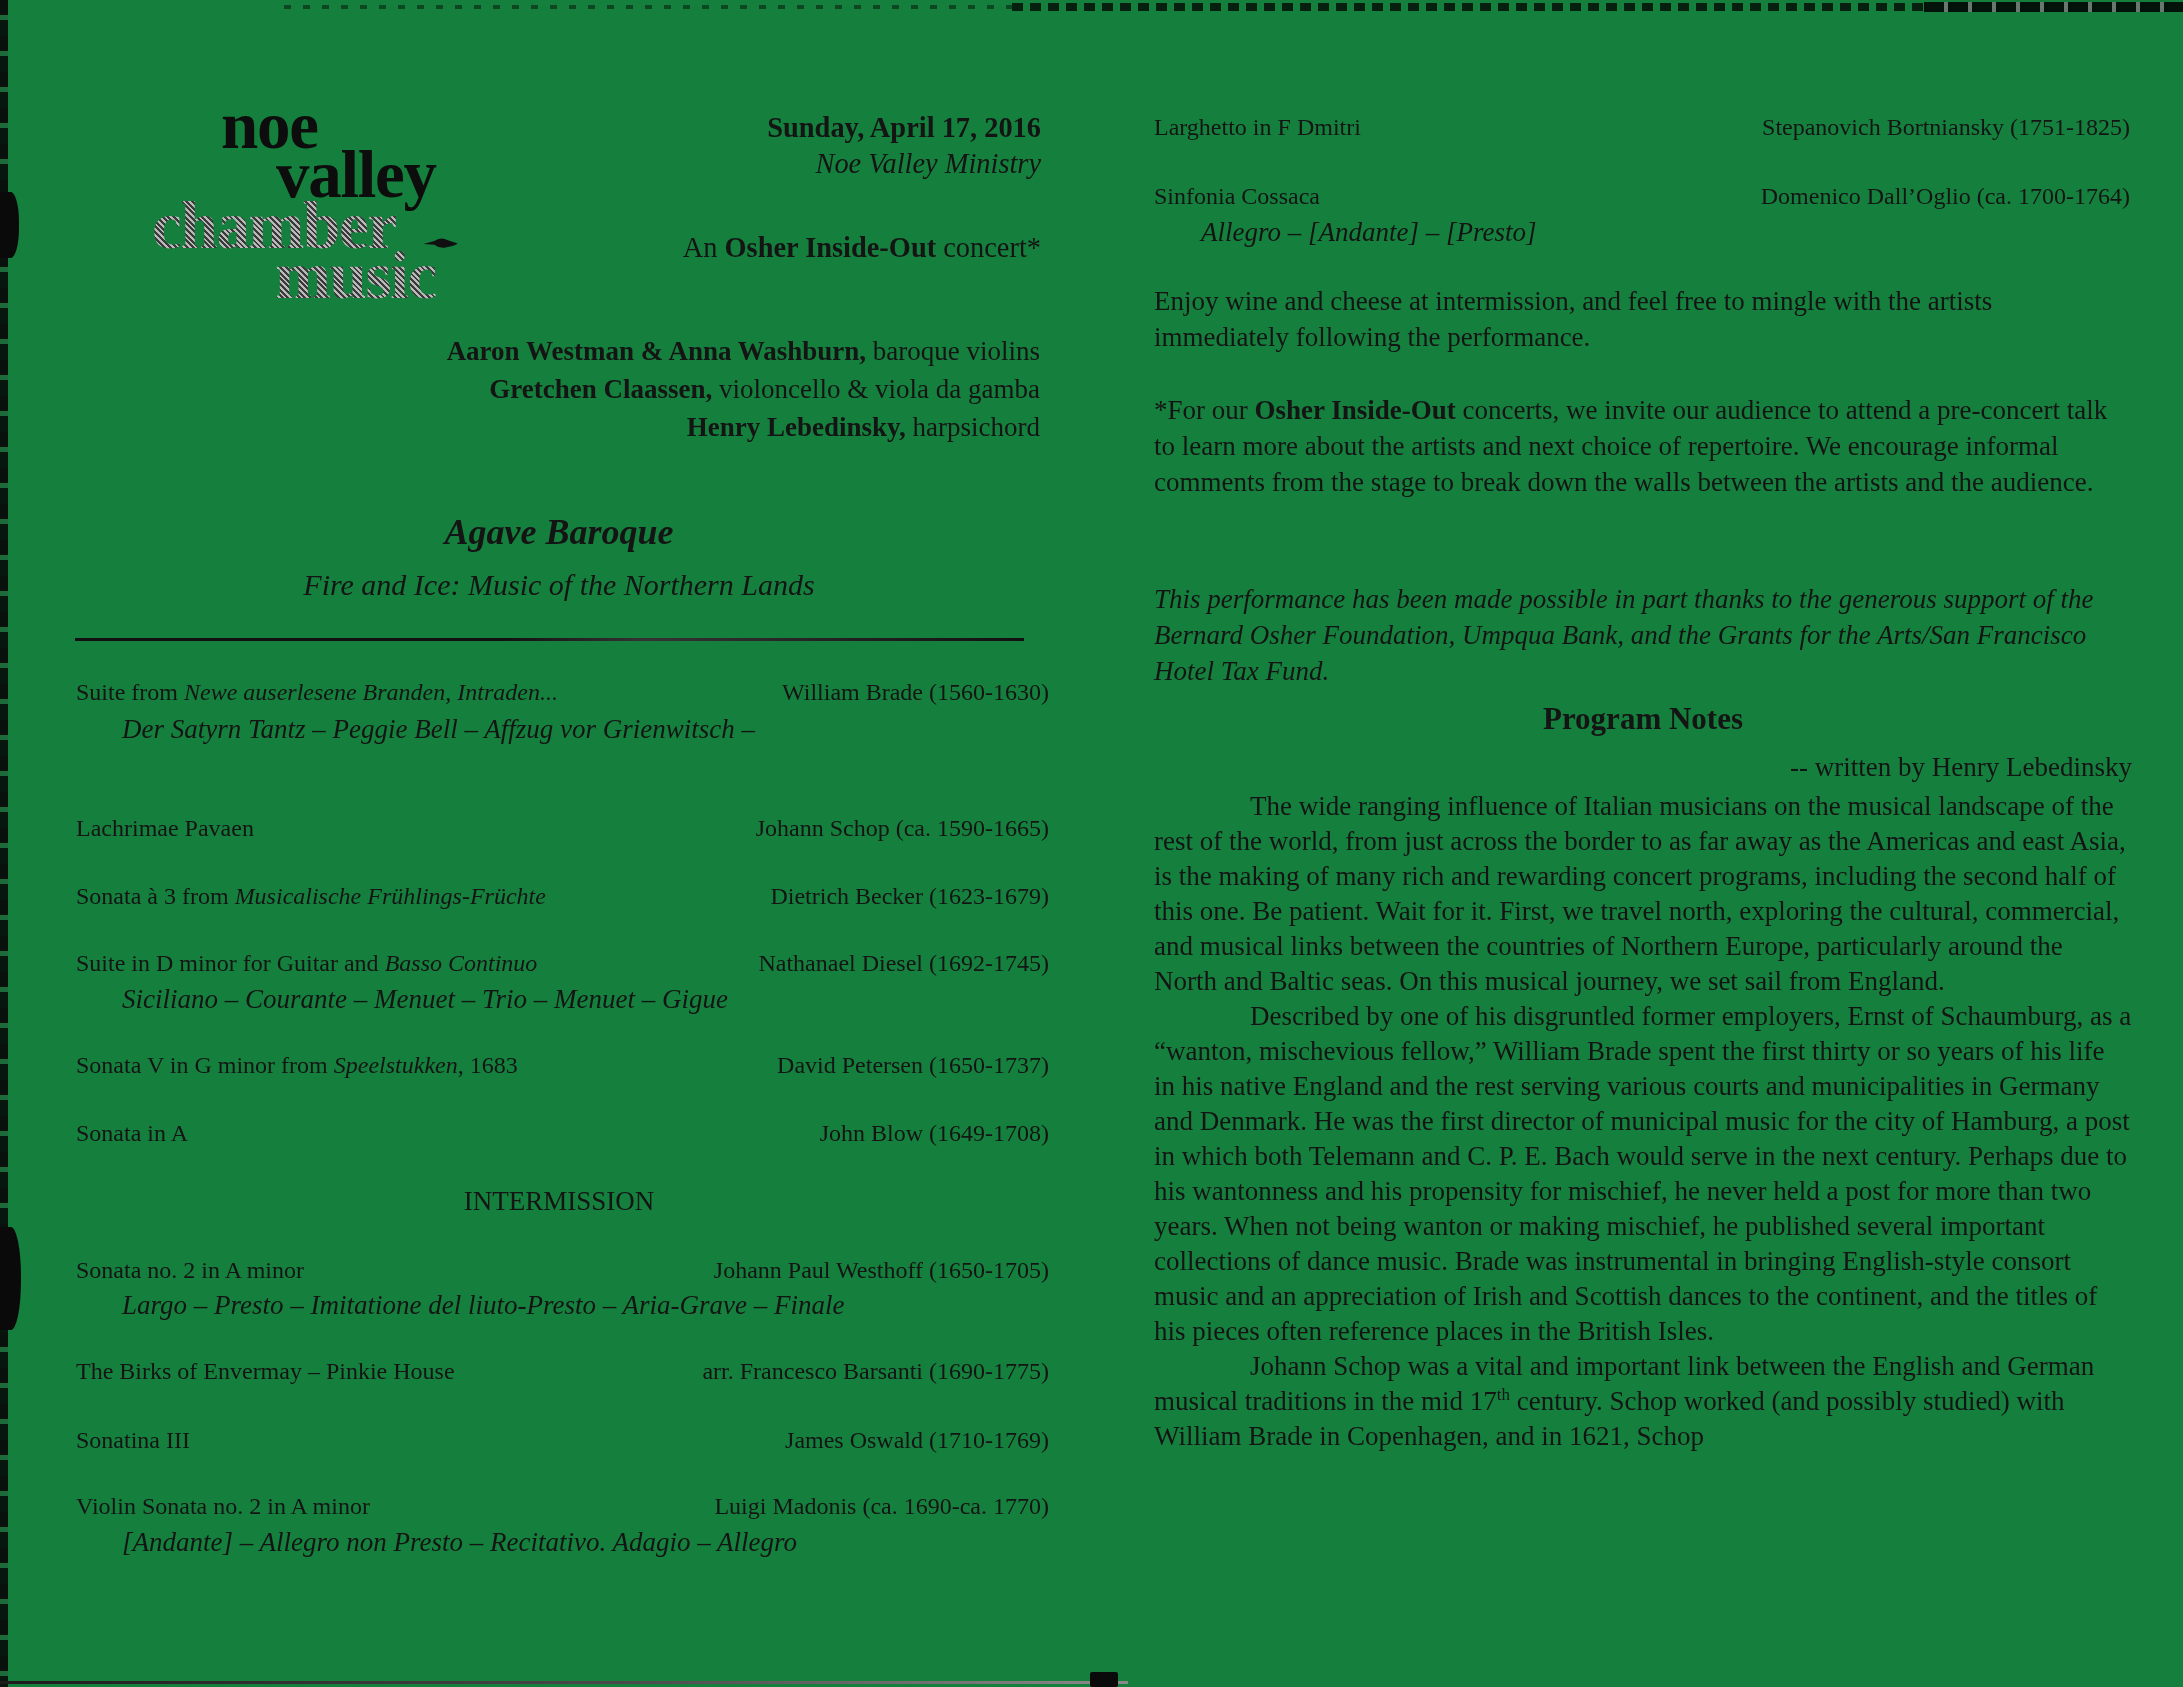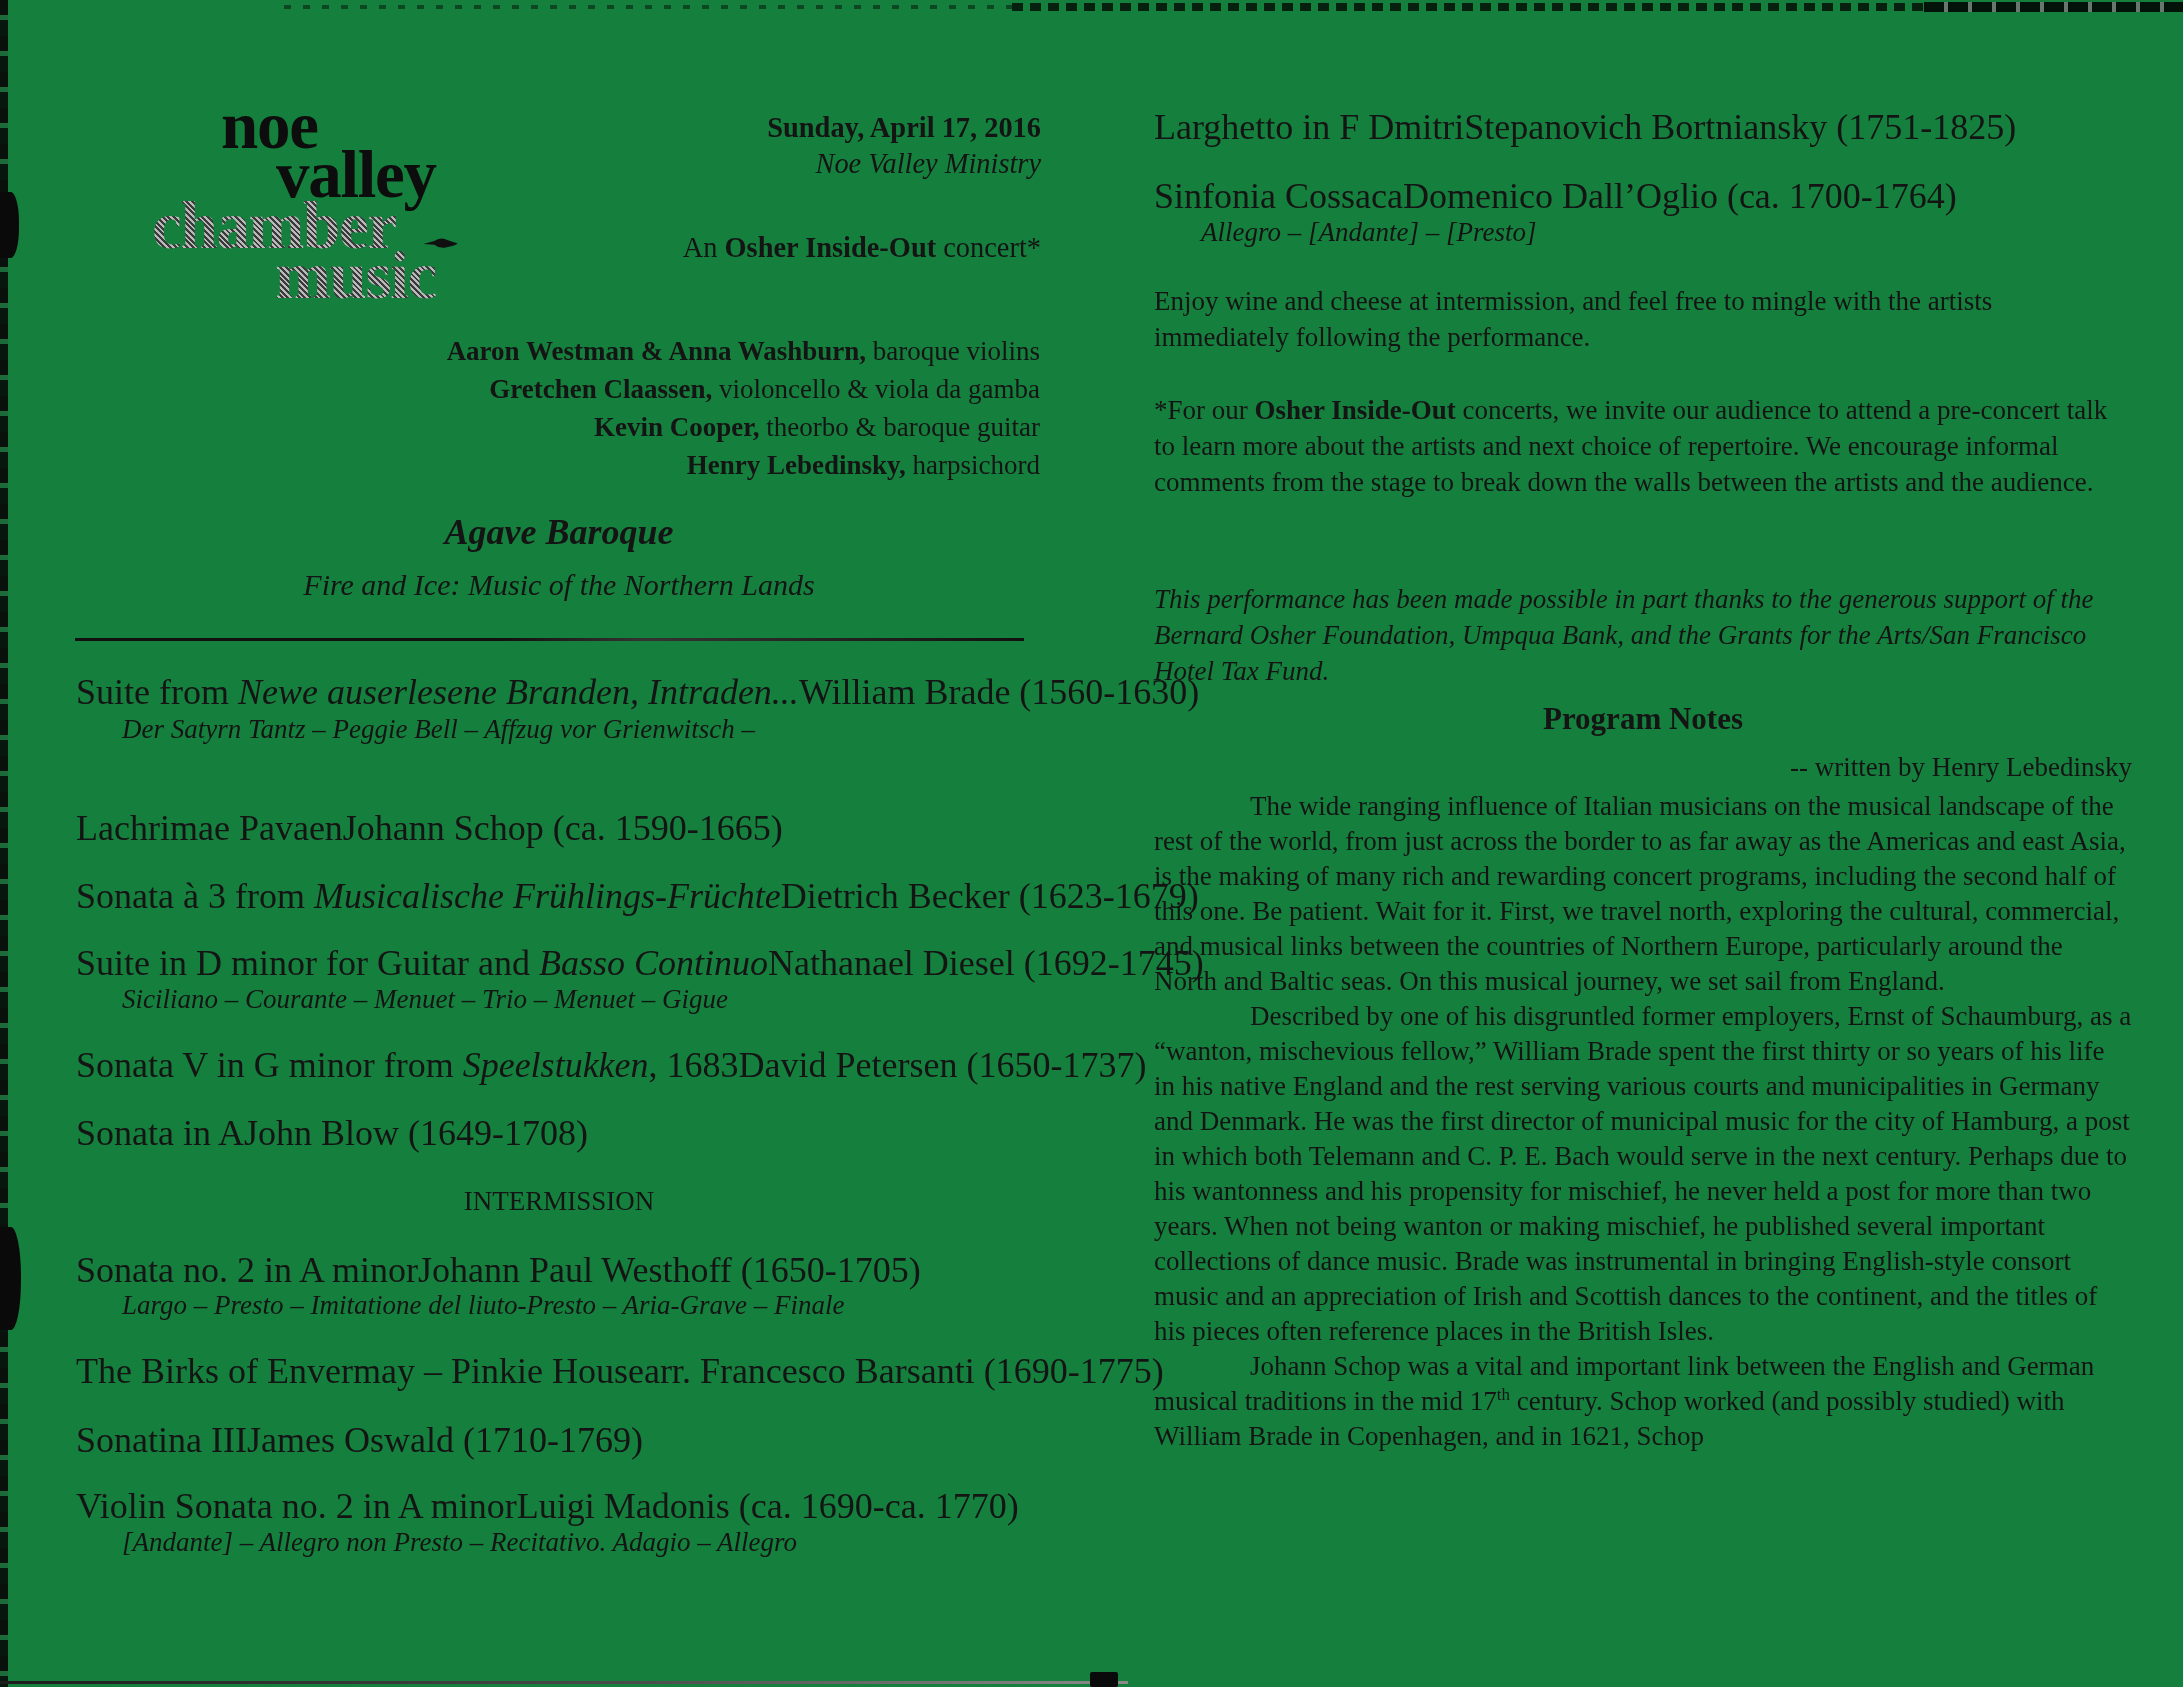--- a/index.html
+++ b/index.html
@@ -27,21 +27,21 @@
   
   #performers{left:265px;top:332px;width:775px;text-align:right;font-size:27px;line-height:38px;}
   .perf-names{font-weight:bold;}
 
   
   #ensemble-name{left:76px;top:511px;width:966px;text-align:center;font-weight:bold;font-style:italic;font-size:36px;}
   #ensemble-subtitle{left:76px;top:568px;width:966px;text-align:center;font-style:italic;font-size:30px;}
   #program-rule{left:75px;top:638px;width:949px;height:3.3px;background:linear-gradient(90deg,#111 0 45%,#333 60%,#111);}
 
   
-  .prow{display:flex;justify-content:flex-start;left:76px;width:973px;font-size:36px;line-height:32px;}
+  .prow{display:flex;justify-content:space-between;left:76px;width:973px;font-size:24px;line-height:32px;}
   .prow .work i{font-style:italic;}
   .movs{left:122px;width:926px;font-style:italic;font-size:27px;line-height:32px;}
   .rt{left:1154px;width:976px;}
   .rtm{left:1201px;width:926px;}
   #intermission{left:76px;width:966px;text-align:center;font-size:27px;top:1186px;}
 
   
   .para{left:1154px;width:978px;font-size:27px;line-height:36px;text-align:left;}
   .para b{font-weight:bold;}
   #support-para{font-style:italic;}
@@ -94,21 +94,20 @@
 
   <div class="abs" id="event-date-block">
     <div class="ev-date">Sunday, April 17, 2016</div>
     <div class="ev-venue">Noe Valley Ministry</div>
   </div>
   <div class="abs" id="event-series"><span>An </span><b>Osher Inside-Out</b><span> concert*</span></div>
 
   <div class="abs" id="performers">
     <div class="nowrap"><span class="perf-names">Aaron Westman &amp; Anna Washburn,</span><span> baroque violins</span></div>
     <div class="nowrap"><span class="perf-names">Gretchen Claassen,</span><span> violoncello &amp; viola da gamba</span></div>
-    <div class="nowrap"><span class="perf-names">Kevin Cooper,</span><span> theorbo &amp; baroque guitar</span></div>
     <div class="nowrap"><span class="perf-names">Henry Lebedinsky,</span><span> harpsichord</span></div>
   </div>
 
   <div class="abs" id="ensemble-name">Agave Baroque</div>
   <div class="abs" id="ensemble-subtitle">Fire and Ice: Music of the Northern Lands</div>
   <div class="abs" id="program-rule"></div>
 
   <div class="abs prow" style="top:676px;">
     <span class="work nowrap"><span>Suite from </span><i>Newe auserlesene Branden, Intraden...</i><span></span></span>
     <span class="comp nowrap">William Brade (1560-1630)</span>

